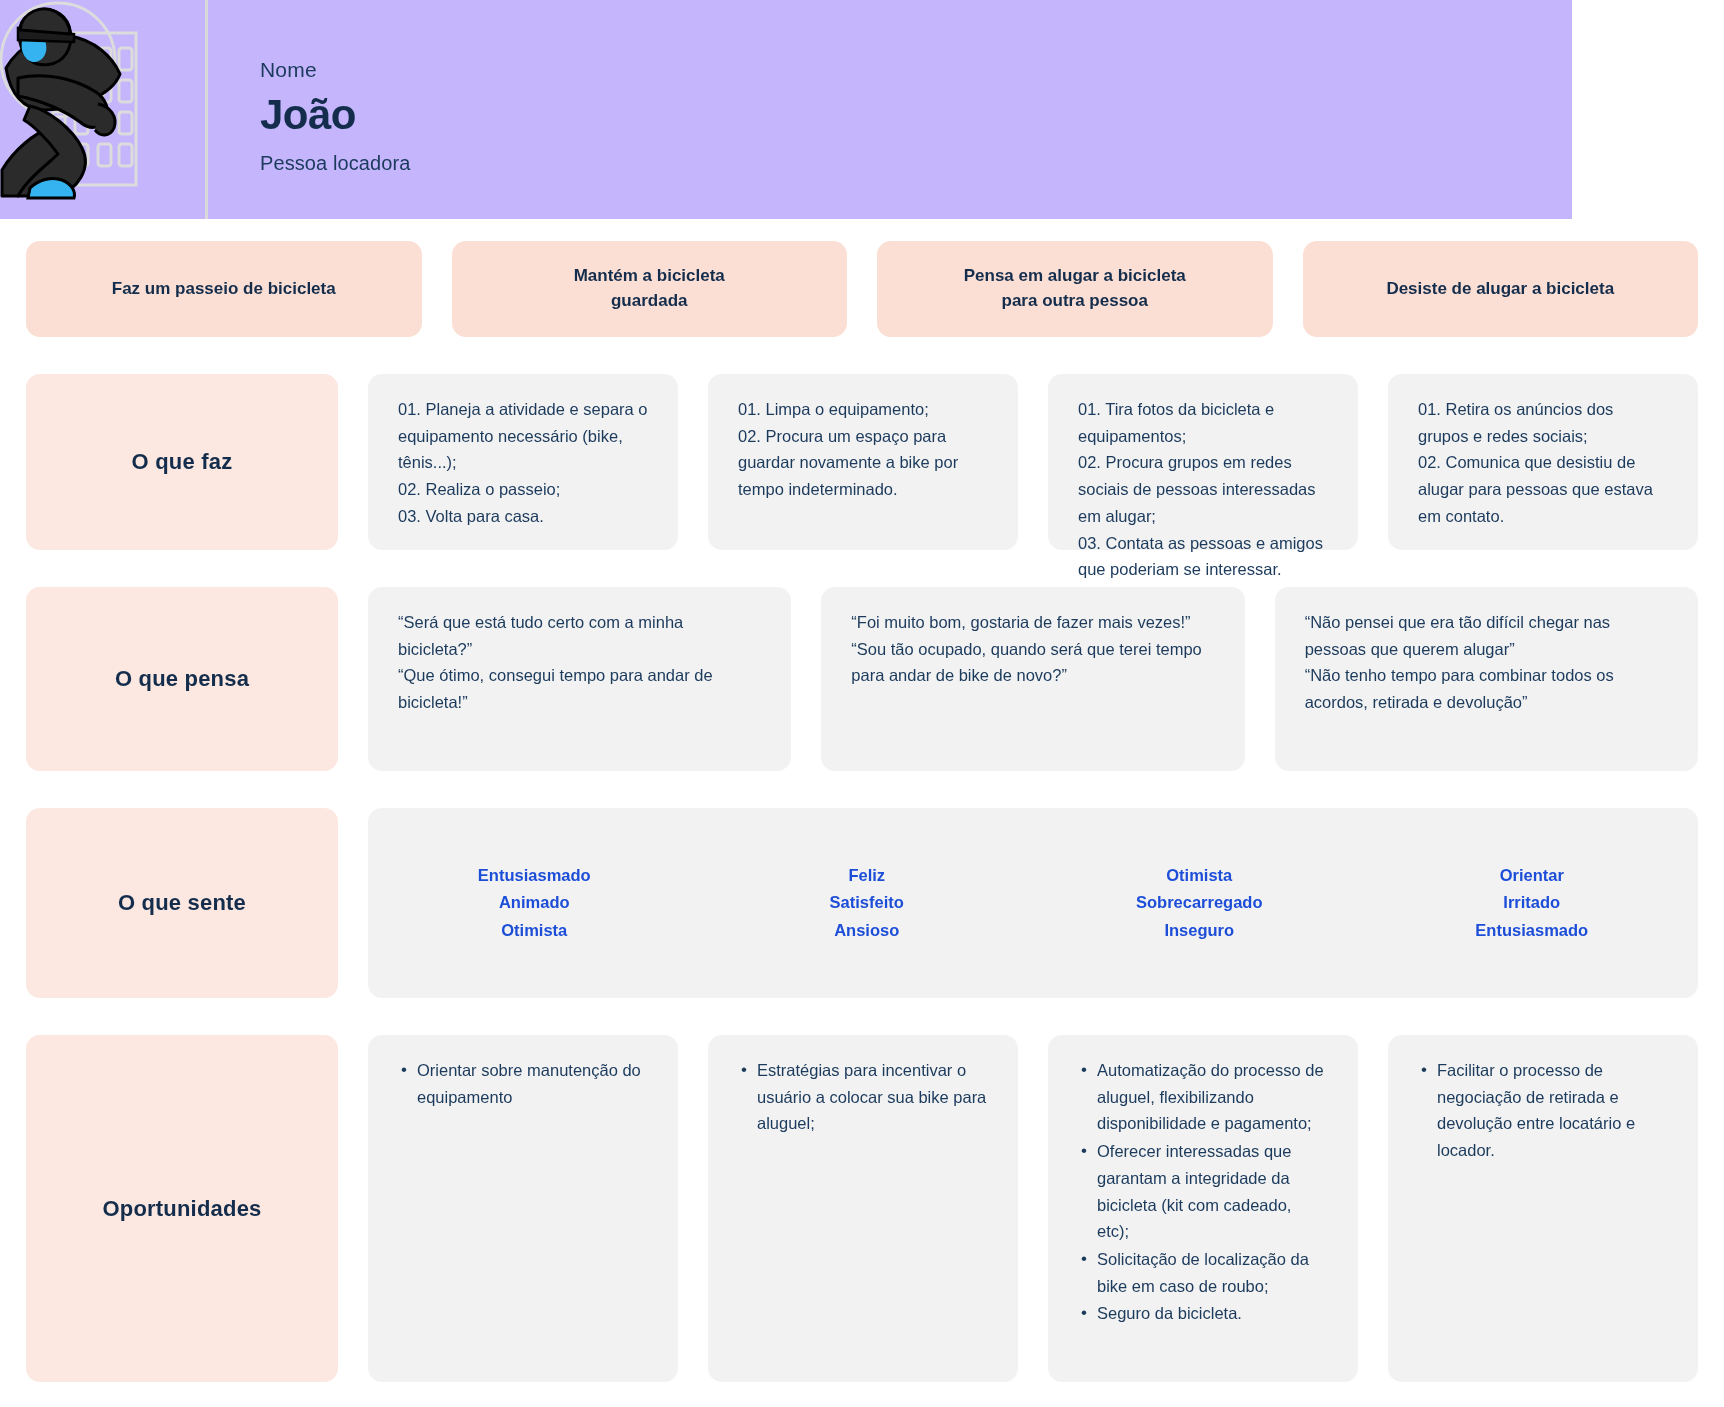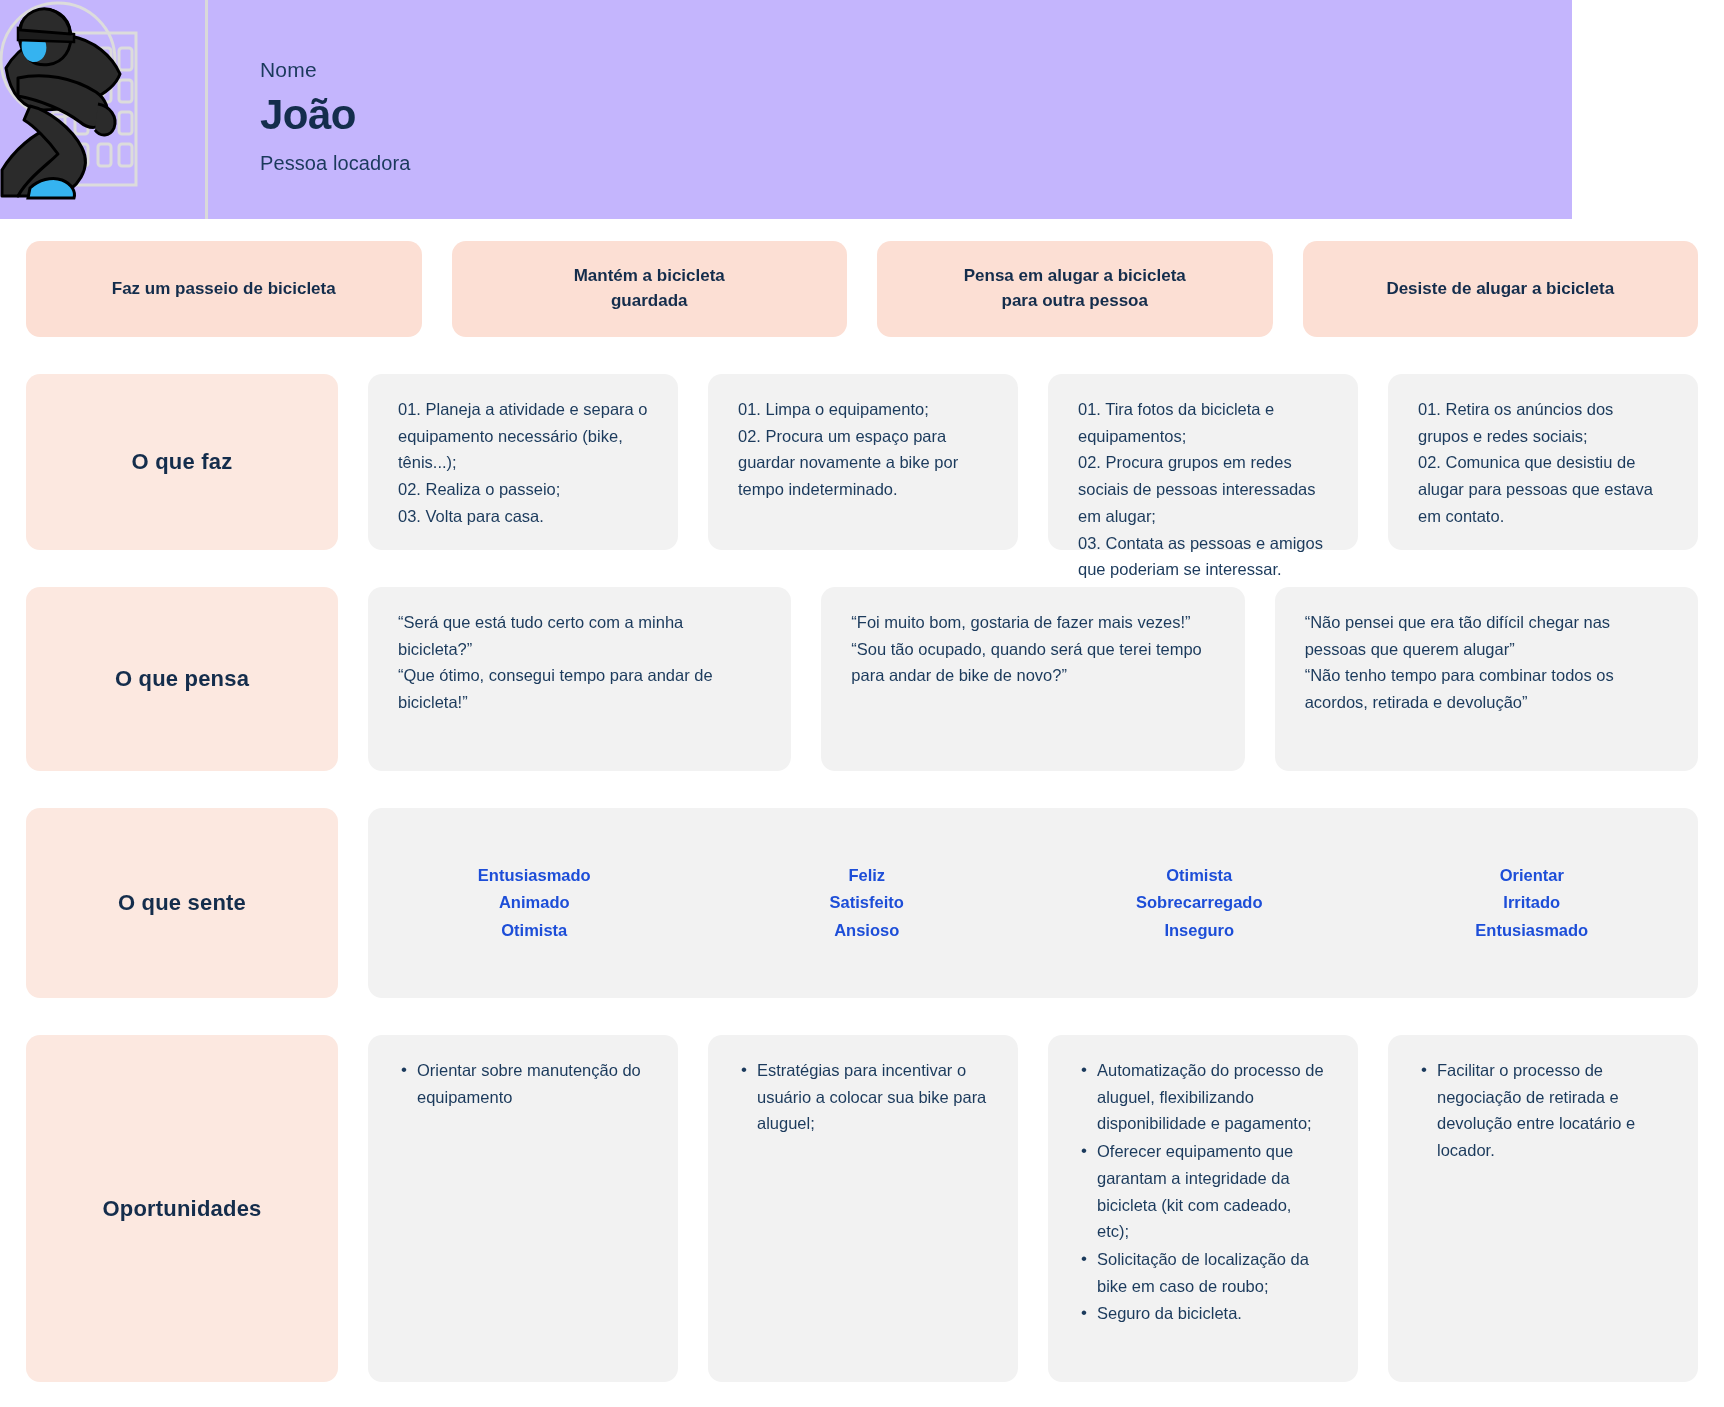--- a/index.html
+++ b/index.html
@@ -324,21 +324,21 @@
         </ul>
       </div>
       <div class="cell">
         <ul>
           <li>Estratégias para incentivar o usuário a colocar sua bike para aluguel;</li>
         </ul>
       </div>
       <div class="cell">
         <ul>
           <li>Automatização do processo de aluguel, flexibilizando disponibilidade e pagamento;</li>
-          <li>Oferecer equipamento que garantam a integridade da bicicleta (kit com cadeado, etc);</li>
+          <li>Oferecer interessadas que garantam a integridade da bicicleta (kit com cadeado, etc);</li>
           <li>Solicitação de localização da bike em caso de roubo;</li>
           <li>Seguro da bicicleta.</li>
         </ul>
       </div>
       <div class="cell">
         <ul>
           <li>Facilitar o processo de negociação de retirada e devolução entre locatário e locador.</li>
         </ul>
       </div>
     </div>

